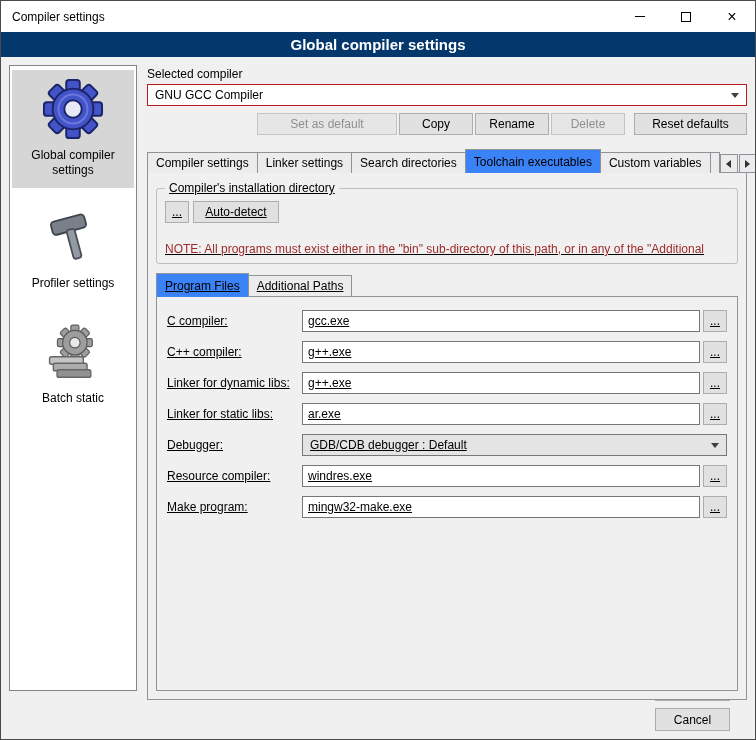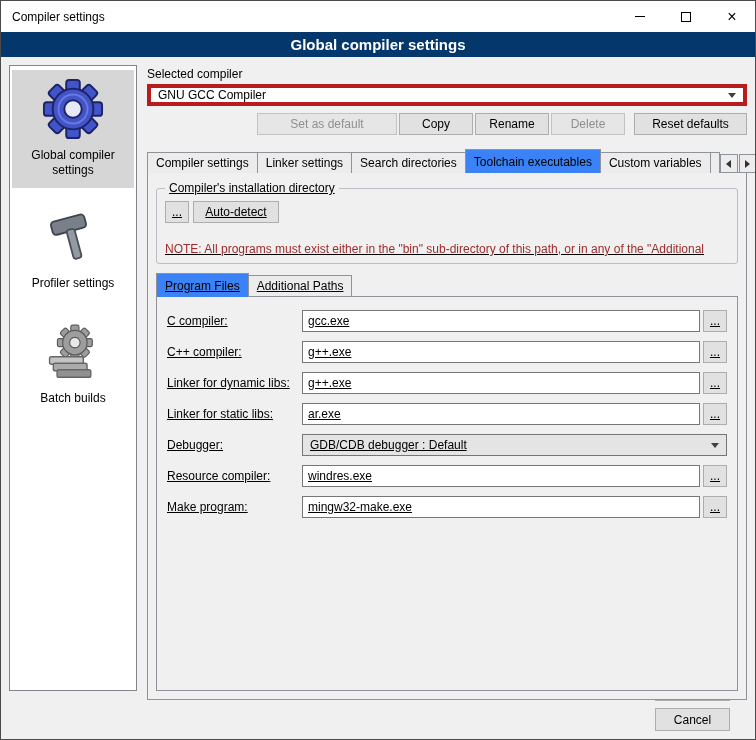--- a/index.html
+++ b/index.html
@@ -20,21 +20,21 @@
 
   
   .sidebar{position:absolute;left:8px;top:64px;width:128px;height:626px;background:#fff;border:1px solid #82868c;padding:4px 2px;}
   .side-item{display:flex;flex-direction:column;align-items:center;padding:8px 2px 10px;margin-bottom:12px;cursor:pointer;}
   .side-item.selected{background:#d6d6d6;}
   .side-label{text-align:center;margin-top:8px;line-height:1.25;}
 
   
   .main{position:absolute;left:146px;top:62px;width:600px;}
   .field-label{margin:4px 0 3px;}
-  .combo{height:22px;background:#fff;border:4px solid #b91c1c;display:flex;align-items:center;padding:0 7px;cursor:pointer;}
+  .combo{height:22px;background:#fff;border:1px solid #b91c1c;display:flex;align-items:center;padding:0 7px;cursor:pointer;}
   .combo .chev{margin-left:auto;}
   .chev{width:0;height:0;border-left:4px solid transparent;border-right:4px solid transparent;border-top:5px solid #404040;}
 
   .btnrow{display:flex;margin-top:7px;gap:2px;align-items:center;}
   .btn{background:#e1e1e1;border:1px solid #adadad;height:22px;font-size:12px;display:inline-flex;align-items:center;justify-content:center;cursor:pointer;padding:0 10px;}
   .btn.disabled{color:#8f8f8f;border-color:#c3c3c3;background:#e6e6e6;}
   .sp{flex:1;}
   .w-setdef{width:140px;margin-left:110px;}
   .w-copy,.w-rename,.w-delete{width:74px;}
   .w-reset{width:113px;}
@@ -131,21 +131,21 @@
           <circle r="21"></circle>
         </g>
         <circle r="9" fill="#e8e8e8" stroke="#5a5a5a" stroke-width="2"></circle>
       </g>
       <g stroke="#666" stroke-width="1.5">
         <rect x="7" y="37" width="36" height="8" rx="2" fill="#c4c4c4"></rect>
         <rect x="11" y="44" width="36" height="8" rx="2" fill="#ababab"></rect>
         <rect x="15" y="51" width="36" height="8" rx="2" fill="#919191"></rect>
       </g>
     </svg>
-    <span class="side-label">Batch builds</span>
+    <span class="side-label">Batch static</span>
   </div>
 </div>
 
 <div class="main">
   <div class="field-label">Selected compiler</div>
   <div class="combo">
     <span>GNU GCC Compiler</span>
     <span class="chev"></span>
   </div>
 

